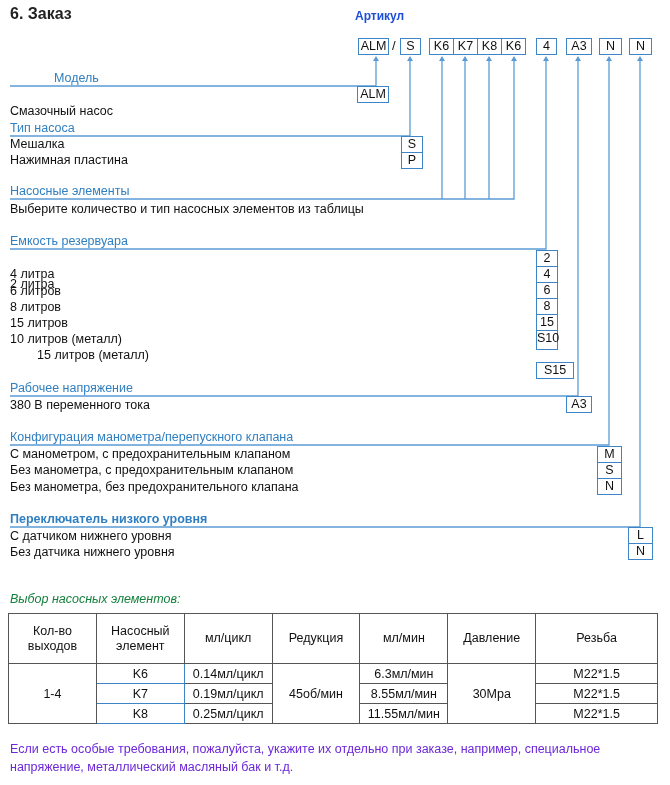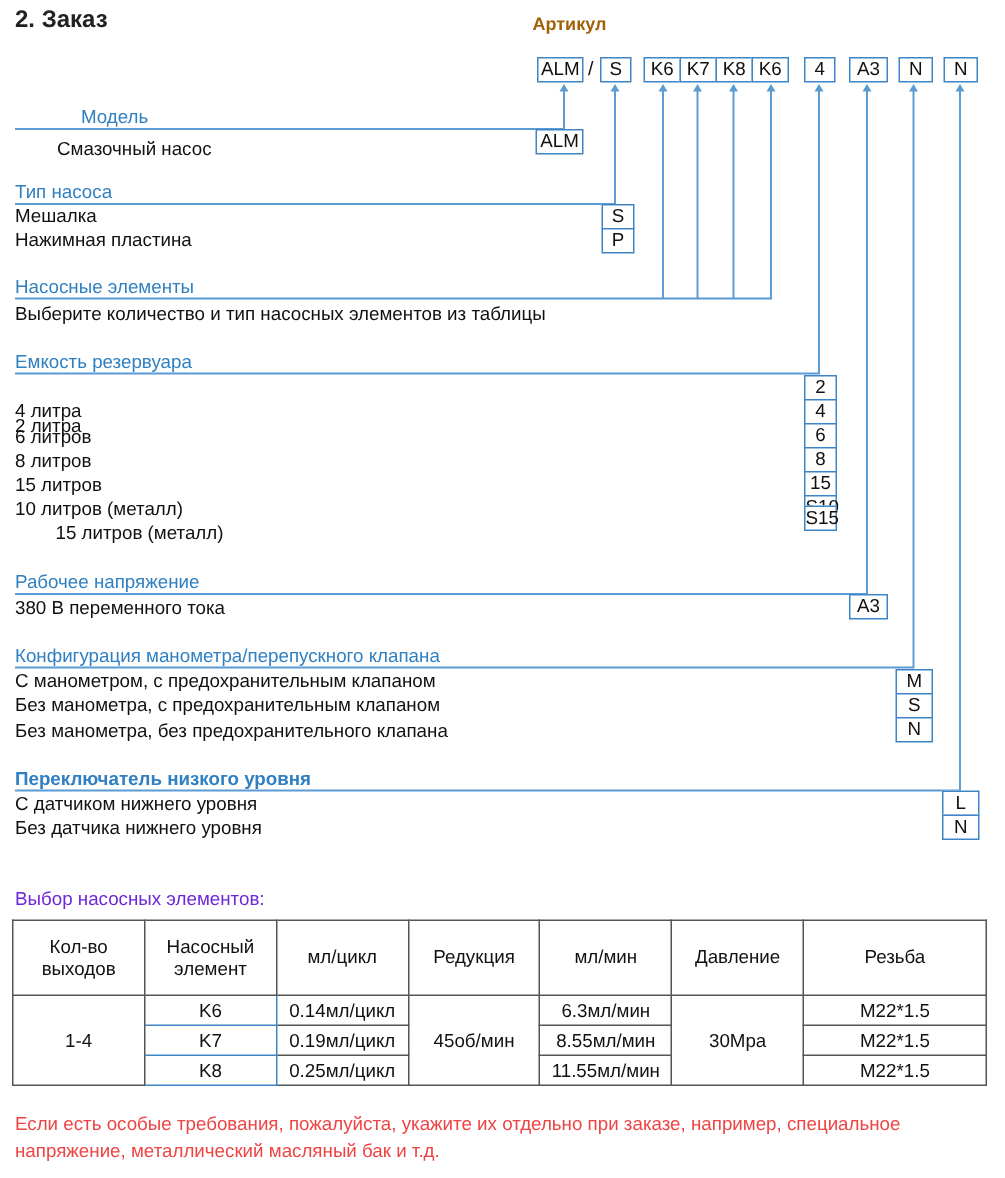--- a/index.html
+++ b/index.html
@@ -1,39 +1,39 @@
 <!DOCTYPE html>
 <html><head>
 <meta charset="utf-8">
 <style>
   html, body { margin: 0; padding: 0; background: #ffffff; }
   body { width: 670px; height: 785px; position: relative; overflow: hidden;
          font-family: "Liberation Sans", sans-serif; color: #111; }
   .abs { position: absolute; }
   .title { left: 10px; top: 5px; font-size: 16px; font-weight: bold; color: #222; }
-  .artikul { left: 355px; top: 9px; font-size: 12px; font-weight: bold; color: #a16207; }
+  .artikul { left: 355px; top: 9px; font-size: 12px; font-weight: bold; color: #1d4ed8; }
   .hdr { font-size: 12.5px; color: #2f7fc1; white-space: nowrap; }
   .txt { font-size: 12.5px; color: #111; white-space: nowrap; }
   .codebox { border: 1.3px solid #3d85c6; font-size: 12.5px; color: #111; text-align: center;
              box-sizing: border-box; line-height: 14px; background: #fff; }
   svg.lines { position: absolute; left: 0; top: 0; width: 670px; height: 785px; pointer-events: none; }
   .slash { font-size: 13px; color: #111; }
-  .sub { left: 10px; top: 592px; font-size: 12.5px; color: #6d28d9; }
+  .sub { left: 10px; top: 592px; font-size: 12.5px; color: #15803d; font-style: italic; }
   table.pump { position: absolute; left: 8px; top: 613px; width: 502px; border-collapse: collapse;
                font-size: 12.5px; color: #111; }
   table.pump td, table.pump th { border: 1px solid #555; text-align: center; font-weight: normal; }
   table.pump th { height: 47px; line-height: 15px; }
   table.pump td { height: 19px; padding: 0; }
   table.pump td.blue { border: 1px solid #3d85c6; }
-  .note { left: 10px; top: 740px; width: 650px; font-size: 12.5px; line-height: 18px; color: #ef4444; }
+  .note { left: 10px; top: 740px; width: 650px; font-size: 12.5px; line-height: 18px; color: #6d28d9; }
 </style>
 </head>
 <body>
 
-<div class="abs title">2. Заказ</div>
+<div class="abs title">6. Заказ</div>
 <div class="abs artikul">Артикул</div>
 
 <svg class="lines">
   <g stroke="#5b9bd5" stroke-width="1.3" fill="none">
 
     <path d="M376 58 V86 H10"></path>
 
     <path d="M410 58 V136 H10"></path>
 
     <path d="M442 58 V199 H10 M465 58 V199 M489 58 V199 M514 58 V199 H442"></path>
@@ -66,21 +66,21 @@
 <div class="abs codebox" style="left:429px;top:38px;width:25px;height:17px;">K6</div>
 <div class="abs codebox" style="left:453px;top:38px;width:25px;height:17px;">K7</div>
 <div class="abs codebox" style="left:477px;top:38px;width:25px;height:17px;">K8</div>
 <div class="abs codebox" style="left:501px;top:38px;width:25px;height:17px;">K6</div>
 <div class="abs codebox" style="left:536px;top:38px;width:21px;height:17px;">4</div>
 <div class="abs codebox" style="left:566px;top:38px;width:26px;height:17px;">A3</div>
 <div class="abs codebox" style="left:599px;top:38px;width:23px;height:17px;">N</div>
 <div class="abs codebox" style="left:629px;top:38px;width:23px;height:17px;">N</div>
 
 <div class="abs hdr" style="left:10px;top:71px;margin-left:44px;">Модель</div>
-<div class="abs txt" style="left:10px;top:92px;margin-left:28px;">Смазочный насос</div>
+<div class="abs txt" style="left:10px;top:104px;">Смазочный насос</div>
 <div class="abs codebox" style="left:357px;top:86px;width:32px;height:17px;">ALM</div>
 
 <div class="abs hdr" style="left:10px;top:121px;text-align:right;">Тип насоса</div>
 <div class="abs txt" style="left:10px;top:137px;">Мешалка</div>
 <div class="abs codebox" style="left:401px;top:136px;width:22px;height:17px;">S</div>
 <div class="abs txt" style="left:10px;top:153px;">Нажимная пластина</div>
 <div class="abs codebox" style="left:401px;top:152px;width:22px;height:17px;">P</div>
 
 <div class="abs hdr" style="left:10px;top:184px;">Насосные элементы</div>
 <div class="abs txt" style="left:10px;top:202px;">Выберите количество и тип насосных элементов из таблицы</div>
@@ -92,21 +92,21 @@
 <div class="abs codebox" style="left:536px;top:266px;width:22px;height:17px;">4</div>
 <div class="abs txt" style="left:10px;top:284px;">6 литров</div>
 <div class="abs codebox" style="left:536px;top:282px;width:22px;height:17px;">6</div>
 <div class="abs txt" style="left:10px;top:300px;">8 литров</div>
 <div class="abs codebox" style="left:536px;top:298px;width:22px;height:17px;">8</div>
 <div class="abs txt" style="left:10px;top:316px;">15 литров</div>
 <div class="abs codebox" style="left:536px;top:314px;width:22px;height:27px;">15</div>
 <div class="abs txt" style="left:10px;top:332px;text-align:right;">10 литров (металл)</div>
 <div class="abs codebox" style="left:536px;top:330px;width:22px;height:20px;">S10</div>
 <div class="abs txt" style="left:10px;top:348px;margin-left:27px;">15 литров (металл)</div>
-<div class="abs codebox" style="left:536px;top:337px;width:22px;height:17px;">S15</div>
+<div class="abs codebox" style="left:536px;top:362px;width:38px;height:17px;">S15</div>
 
 <div class="abs hdr" style="left:10px;top:381px;">Рабочее напряжение</div>
 <div class="abs txt" style="left:10px;top:398px;">380 В переменного тока</div>
 <div class="abs codebox" style="left:566px;top:396px;width:26px;height:17px;">A3</div>
 
 <div class="abs hdr" style="left:10px;top:430px;">Конфигурация манометра/перепускного клапана</div>
 <div class="abs txt" style="left:10px;top:447px;">С манометром, с предохранительным клапаном</div>
 <div class="abs codebox" style="left:597px;top:446px;width:25px;height:17px;">M</div>
 <div class="abs txt" style="left:10px;top:463px;">Без манометра, с предохранительным клапаном</div>
 <div class="abs codebox" style="left:597px;top:462px;width:25px;height:17px;">S</div>

